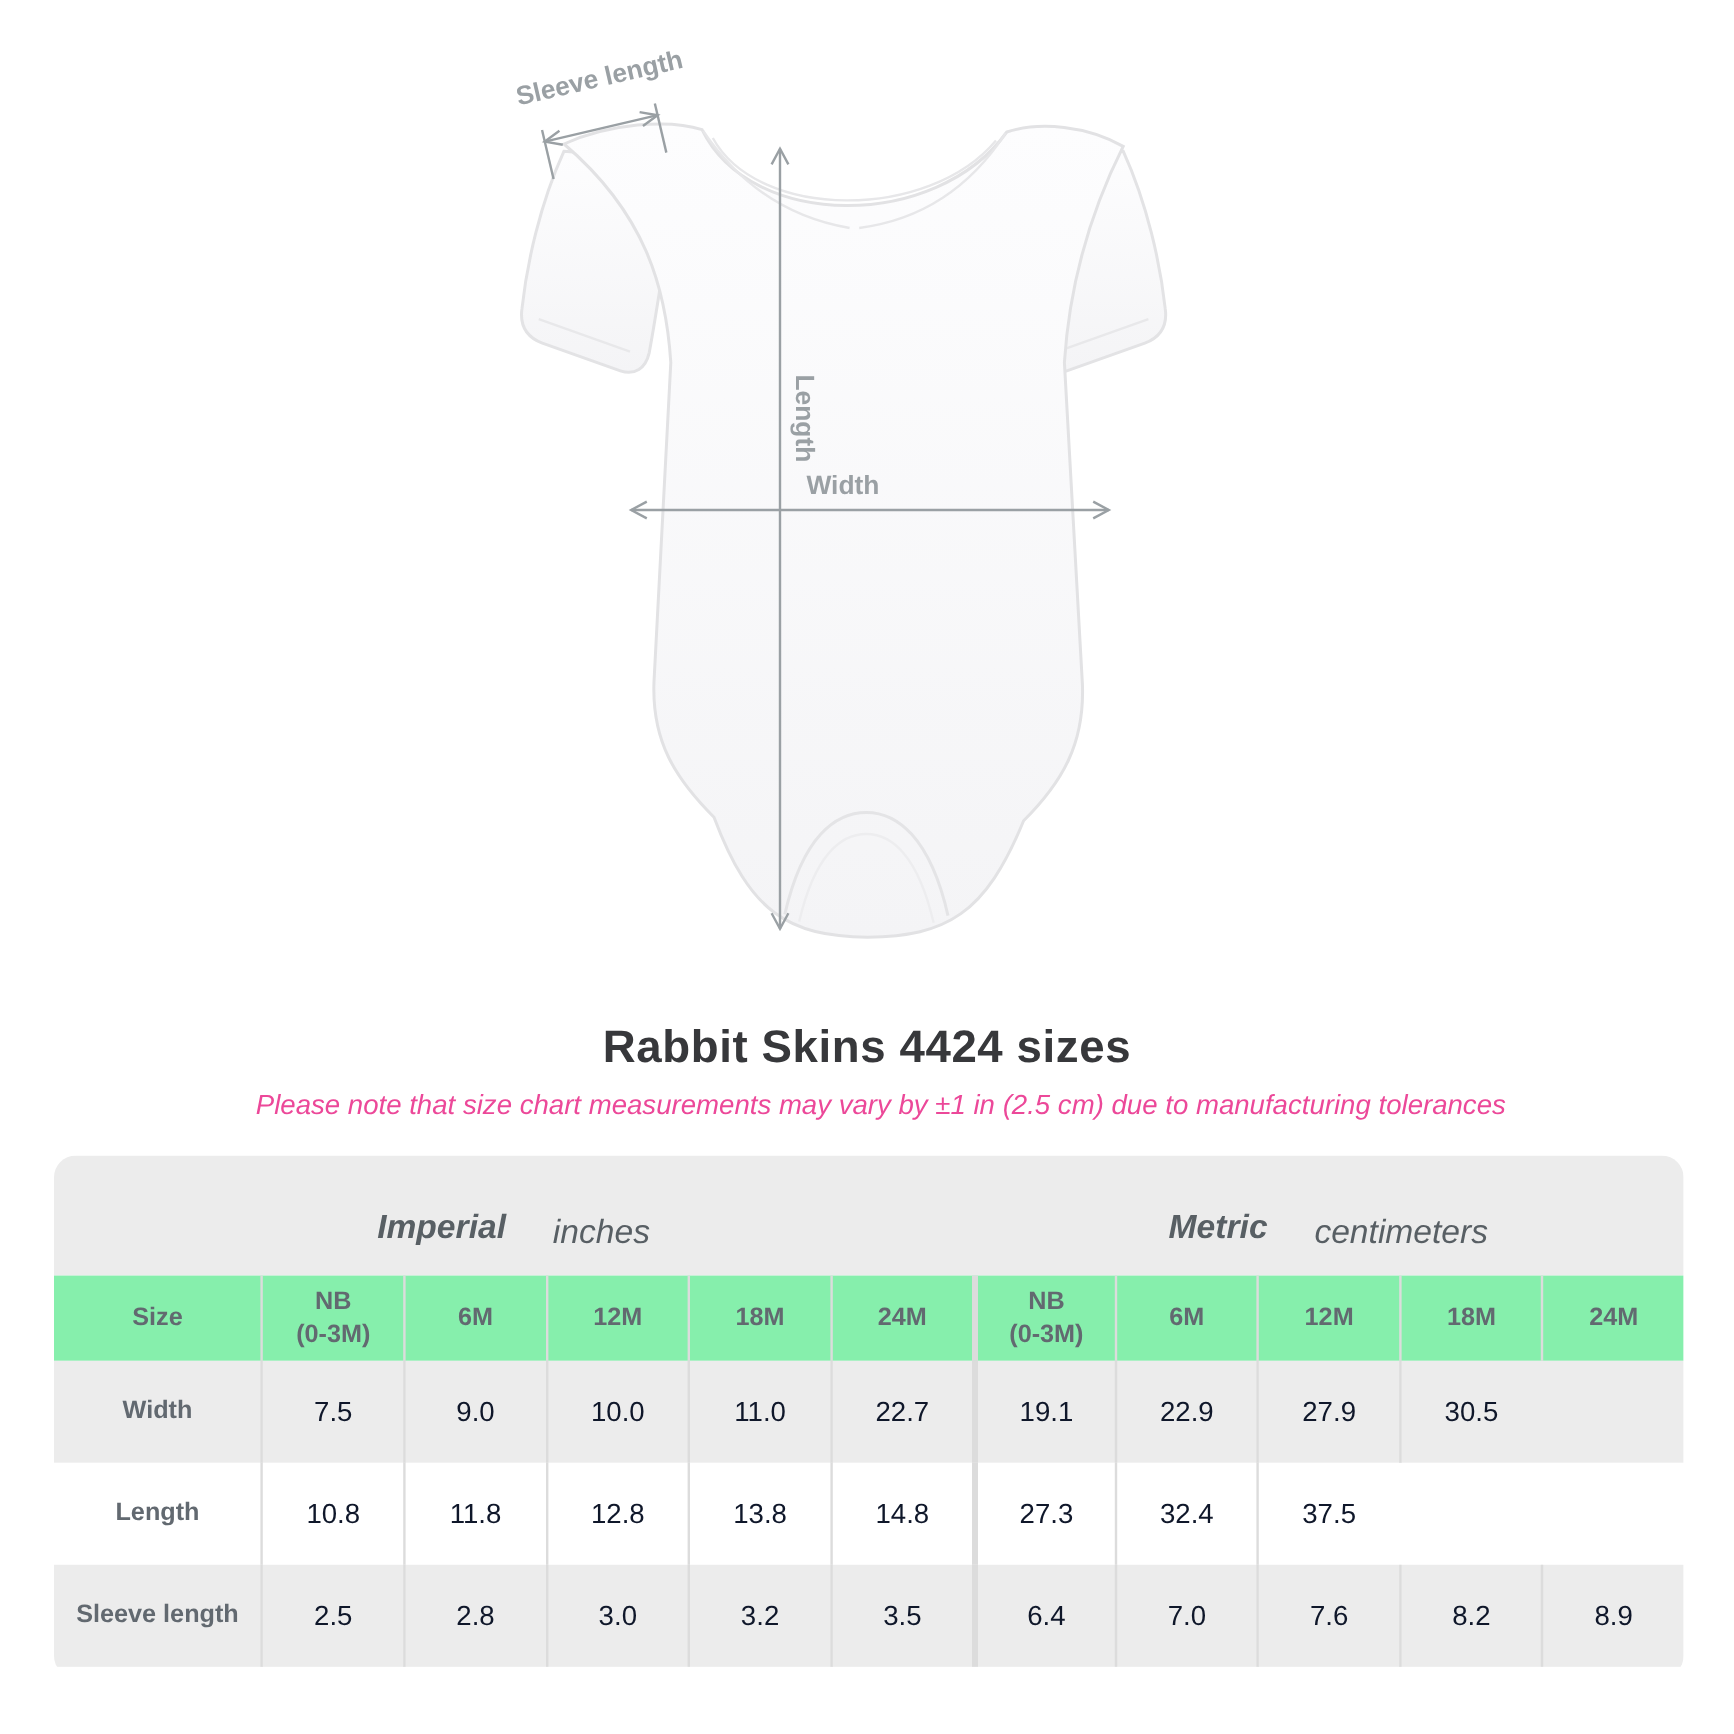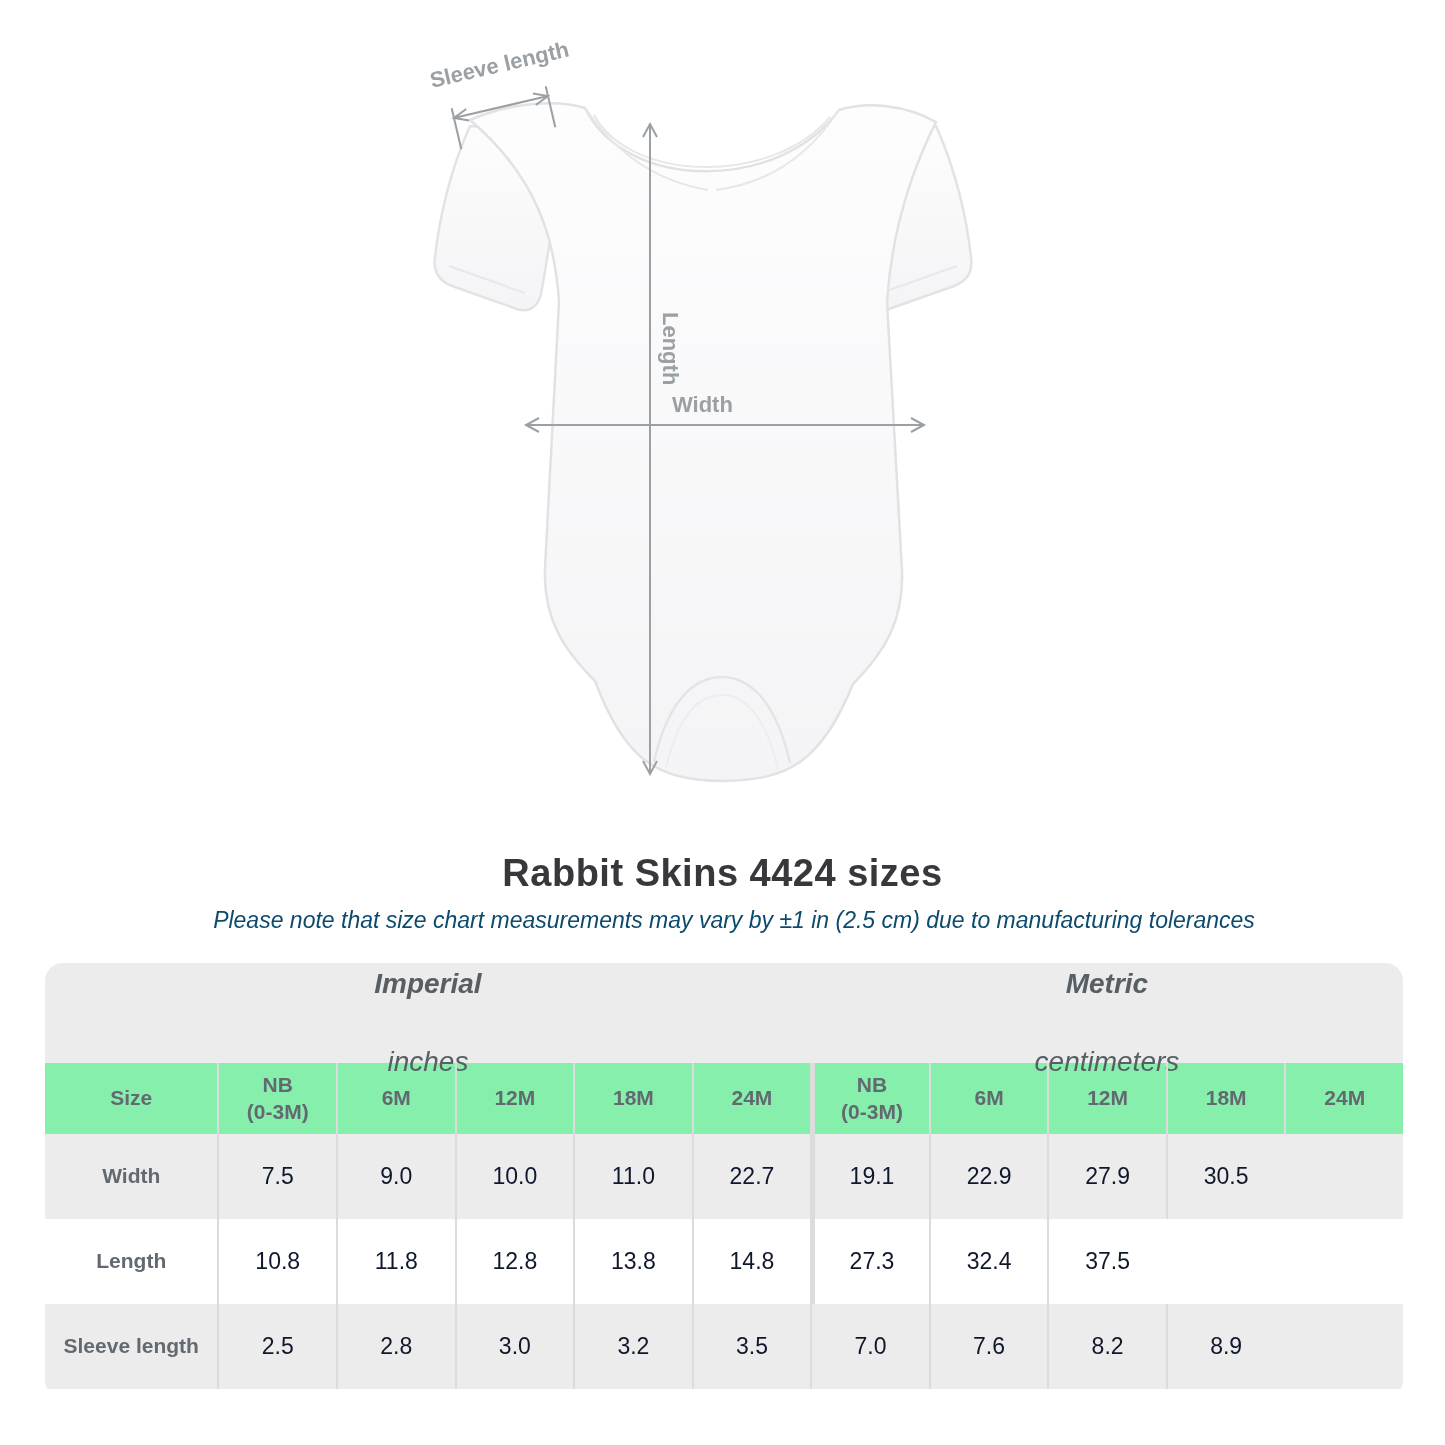--- a/index.html
+++ b/index.html
@@ -14,32 +14,32 @@
   .diagram{width:1445px;height:822px;position:relative;}
   .diagram svg{display:block;}
 
   
   .page-title{
     margin:30px 0 0 0;text-align:center;
     font-size:38px;font-weight:700;color:#37383b;letter-spacing:0.5px;
   }
   .tolerance-note{
     margin:12px 0 0 0;text-align:center;font-style:italic;
-    font-size:23px;color:#0c4a6e;padding-left:23px;
+    font-size:23px;color:#ec4899;padding-left:23px;
   }
 
   
   .chart{
     position:absolute;left:45px;top:963px;width:1358px;height:435px;
     border-radius:18px;overflow:hidden;background:#ffffff;
   }
   .unit-header{
     display:flex;height:100px;background:#ececec;
   }
-  .unit-cell{display:flex;flex-direction:column;justify-content:center;align-items:center;padding-top:20px;gap:39px;}
+  .unit-cell{display:flex;flex-direction:row;justify-content:center;align-items:center;padding-top:20px;gap:39px;}
   .unit-cell.imperial{width:56.4%;}
   .unit-cell.metric{width:43.6%;}
   .unit-name{font-size:28px;font-weight:700;font-style:italic;color:#585f64;}
   .unit-sub{font-size:28px;font-style:italic;color:#585f64;margin-top:7px;}
 
   .grid-row{display:grid;grid-template-columns:12.7% repeat(10,1fr);}
   .row-size{height:71px;background:#86efac;}
   .row-data{height:85px;}
   .row-data.alt{background:#ececec;}
   .row-data.plain{background:#ffffff;}
@@ -208,20 +208,21 @@
           <div class="cell value">32.4</div>
           <div class="cell value">37.5</div>
         </div>
         <div class="grid-row row-data alt">
           <div class="cell row-label">Sleeve length</div>
           <div class="cell value">2.5</div>
           <div class="cell value">2.8</div>
           <div class="cell value">3.0</div>
           <div class="cell value">3.2</div>
           <div class="cell value">3.5</div>
+          <div class="cell value metric-start">6.4</div>
           <div class="cell value">7.0</div>
           <div class="cell value">7.6</div>
           <div class="cell value">8.2</div>
           <div class="cell value">8.9</div>
         </div>
       </div>
   </div>
 
 </div>
 

